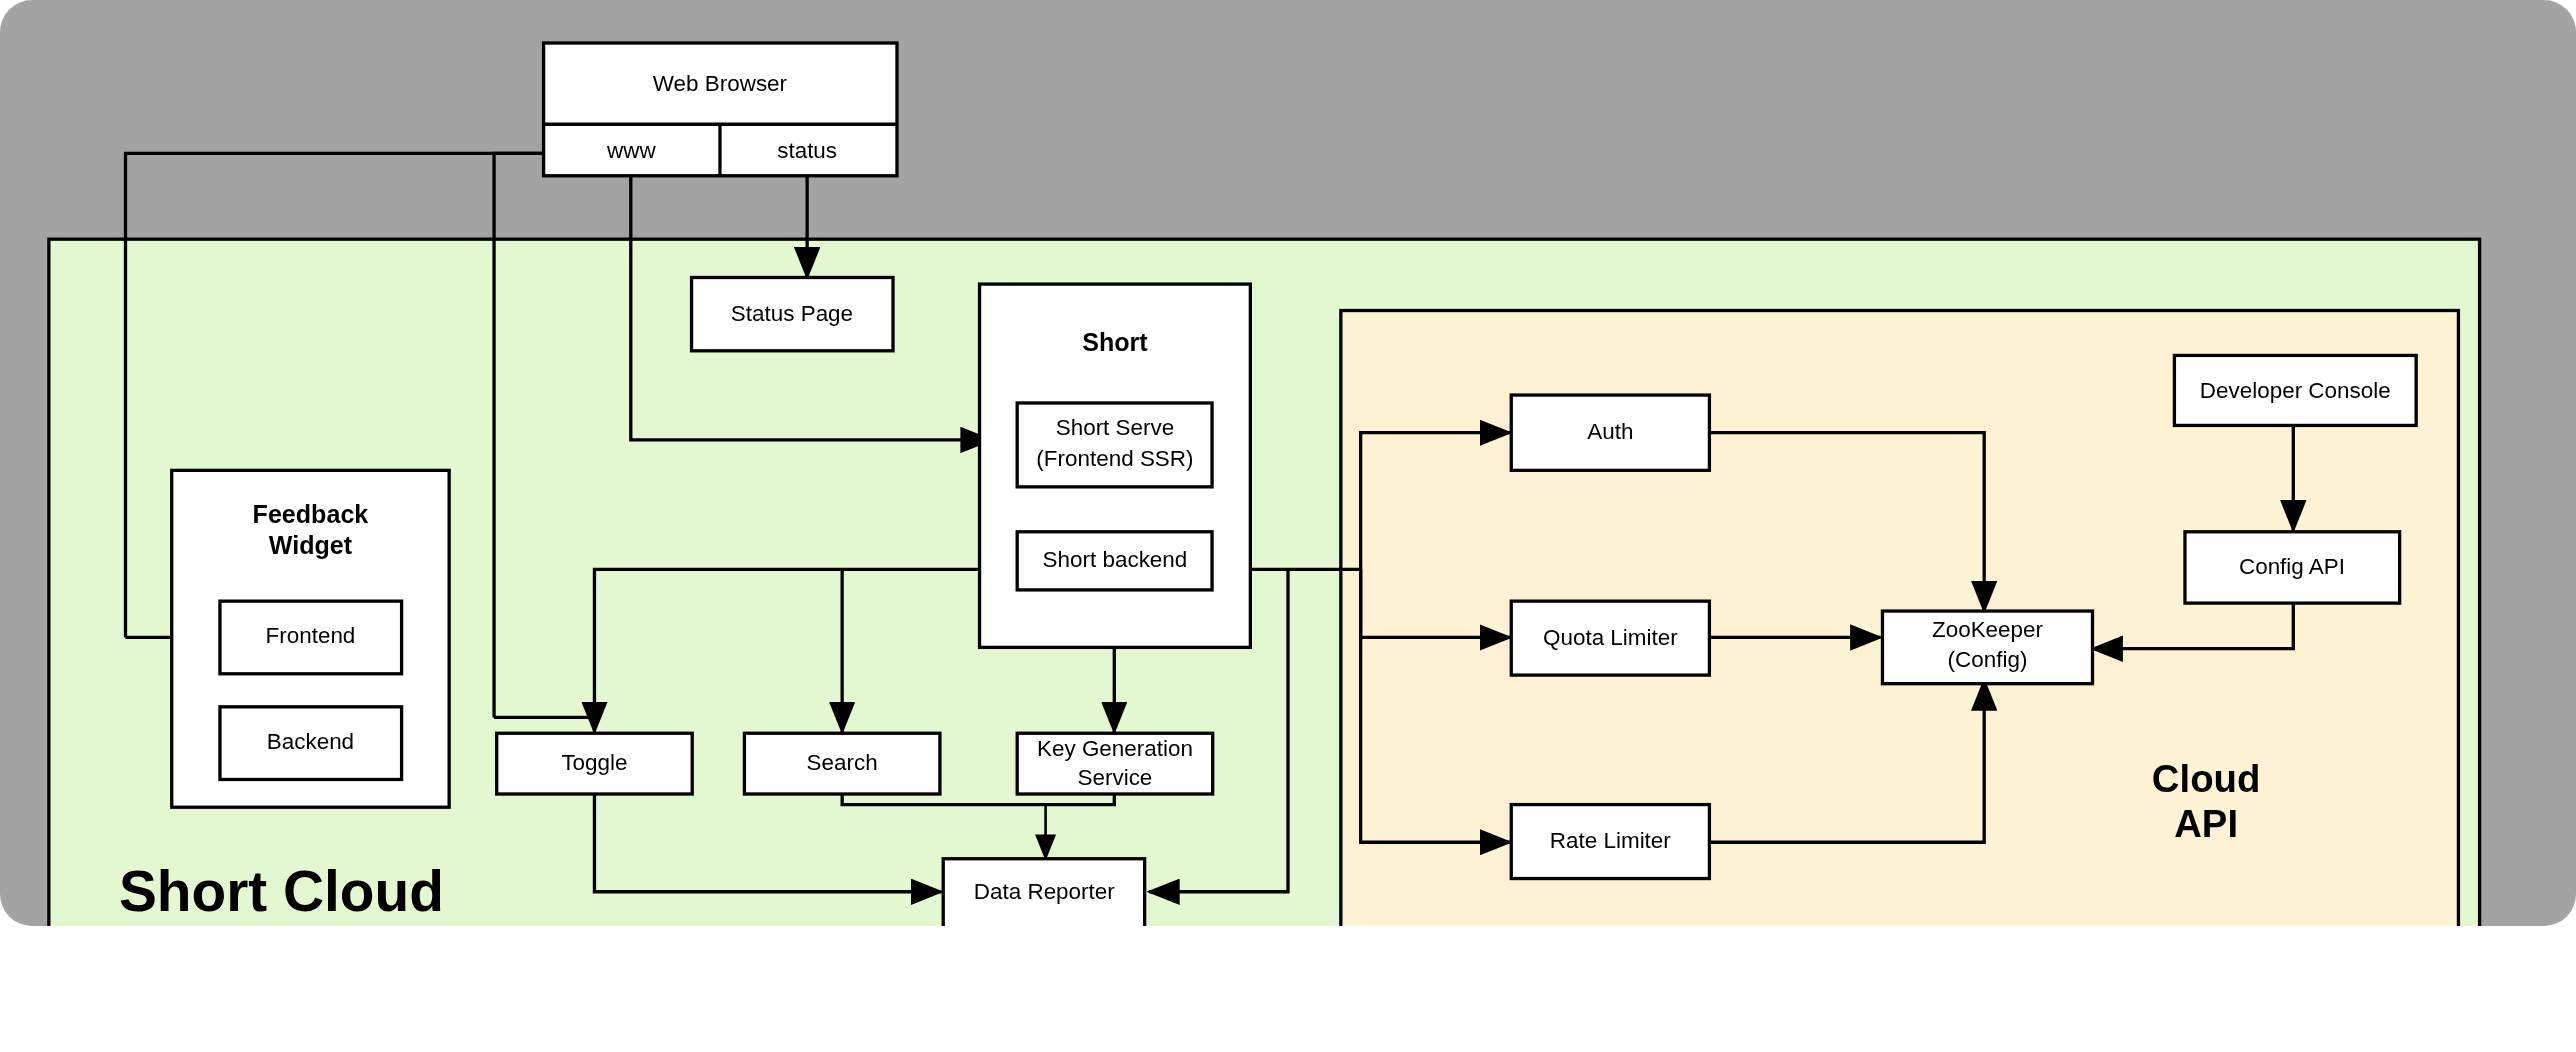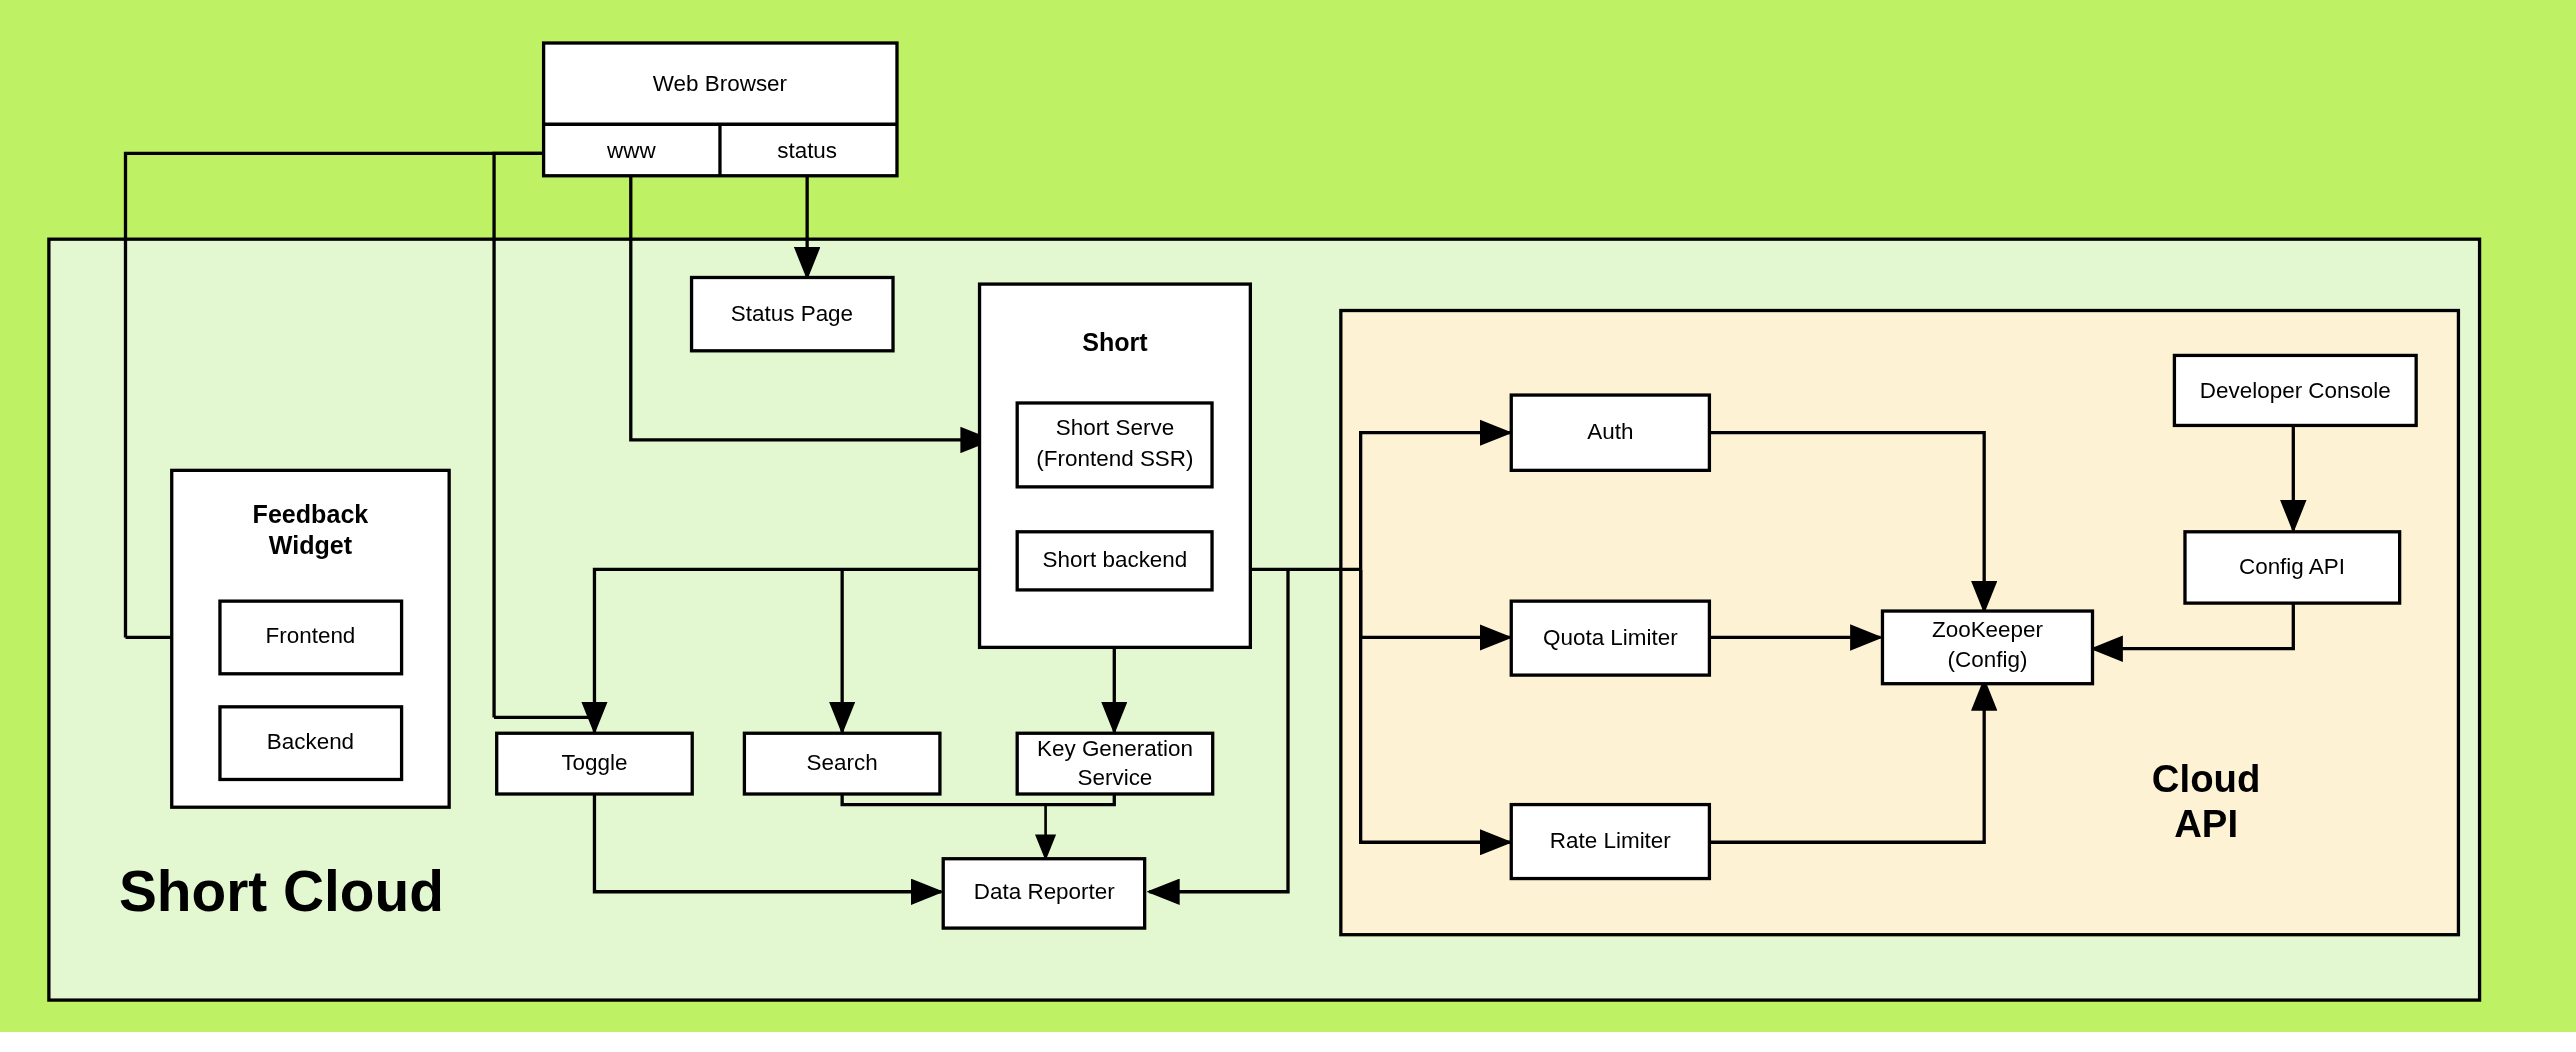--- a/index.html
+++ b/index.html
@@ -1,17 +1,17 @@
 <!DOCTYPE html>
 <html style="font-size:10.6px"><head>
 <meta charset="utf-8">
 <style>
   html,body{margin:0;padding:0;background:#ffffff;}
   body{font-family:"Liberation Sans",sans-serif;}
-  #stage{position:relative;width:2576px;height:1032px;background:#bef264;overflow:hidden;}
+  #stage{position:relative;width:2576px;height:926px;background:#a3a3a3;overflow:hidden;border-radius:32px;}
   svg{display:block;}
   .node-label{font-family:"Liberation Sans",sans-serif;font-size:34px;fill:#000000;text-anchor:middle;dominant-baseline:middle;}
   .group-title{font-family:"Liberation Sans",sans-serif;font-size:38px;font-weight:bold;fill:#000000;text-anchor:middle;dominant-baseline:middle;}
   .zone-title{font-family:"Liberation Sans",sans-serif;font-size:86px;font-weight:bold;fill:#000000;dominant-baseline:middle;}
   .zone-title-c{font-family:"Liberation Sans",sans-serif;font-size:58px;font-weight:bold;fill:#000000;text-anchor:middle;dominant-baseline:middle;}
   .box{fill:#ffffff;stroke:#000000;stroke-width:5;}
   .zone-green{fill:#e3f8d0;stroke:#000000;stroke-width:5;}
   .zone-yellow{fill:#fdf3d4;stroke:#000000;stroke-width:5;}
   .edge{stroke:#000000;stroke-width:5;fill:none;}
   .edge-thin{stroke:#000000;stroke-width:4;fill:none;}

